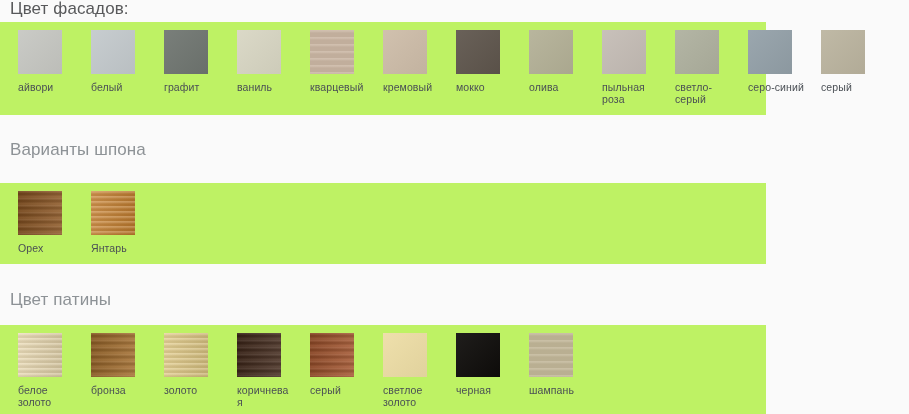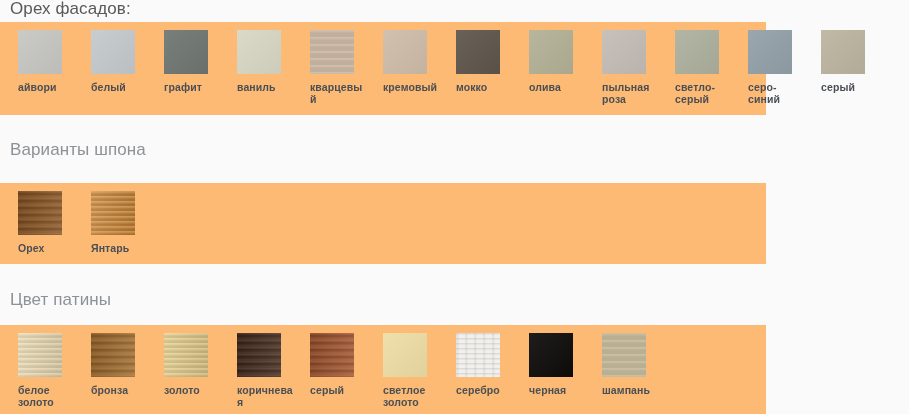--- a/index.html
+++ b/index.html
@@ -28,25 +28,24 @@
     font-weight: normal;
     letter-spacing: 0.1px;
     margin: 0;
     padding: 0 0 0 10px;
     line-height: 19px;
     white-space: nowrap;
   }
   .section-heading.dark { color: #58595b; }
 
   .swatch-panel {
-    background: #fdba74;
+    background: #bef264;
     padding: 8px 0 10px 0;
     box-sizing: border-box;
     width: 766px;
-    font-weight: bold;
   }
 
   .swatch-row {
     display: flex;
     flex-wrap: nowrap;
     padding-left: 18px;
     box-sizing: border-box;
   }
 
   .swatch-item {
@@ -87,21 +86,21 @@
   #sec-veneer .section-heading { margin-bottom: 24px; }
   #sec-patina { padding-top: 26px; }
   #sec-patina .section-heading { margin-bottom: 16px; }
 </style>
 </head>
 <body>
 
 <div class="page">
 
   <div class="section" id="sec-facades">
-    <h2 class="section-heading dark">Орех фасадов:</h2>
+    <h2 class="section-heading dark">Цвет фасадов:</h2>
     <div class="swatch-panel">
       <div class="swatch-row" id="row-facades">
           <div class="swatch-item">
             <span class="swatch-chip" style="background: rgb(198, 199, 194);">
               <span class="grain" style="background: linear-gradient(135deg, rgba(255, 255, 255, 0.07), rgba(0, 0, 0, 0.05));"></span>
             </span>
             <div class="swatch-label">айвори</div>
           </div>
           <div class="swatch-item">
             <span class="swatch-chip" style="background: rgb(195, 201, 204);">
@@ -227,26 +226,20 @@
             </span>
             <div class="swatch-label">серый</div>
           </div>
           <div class="swatch-item">
             <span class="swatch-chip" style="background: rgb(237, 221, 165);">
               <span class="grain" style="background: linear-gradient(135deg, rgba(255, 255, 255, 0.07), rgba(0, 0, 0, 0.05));"></span>
             </span>
             <div class="swatch-label">светлое золото</div>
           </div>
           <div class="swatch-item">
-            <span class="swatch-chip" style="background: rgb(241, 240, 236);">
-              <span class="grain" style="background: repeating-linear-gradient(rgba(170, 170, 170, 0.3) 0px, rgba(170, 170, 170, 0.3) 1px, rgba(255, 255, 255, 0) 2px, rgba(255, 255, 255, 0) 5px), repeating-linear-gradient(90deg, rgba(160, 160, 160, 0.16) 0px, rgba(160, 160, 160, 0.16) 2px, rgba(255, 255, 255, 0) 3px, rgba(255, 255, 255, 0) 9px);"></span>
-            </span>
-            <div class="swatch-label">серебро</div>
-          </div>
-          <div class="swatch-item">
             <span class="swatch-chip" style="background: rgb(14, 12, 10);">
               <span class="grain" style="background: linear-gradient(135deg, rgba(255, 255, 255, 0.07), rgba(0, 0, 0, 0.05));"></span>
             </span>
             <div class="swatch-label">черная</div>
           </div>
           <div class="swatch-item">
             <span class="swatch-chip" style="background: rgb(193, 182, 152);">
               <span class="grain" style="background: repeating-linear-gradient(rgba(255, 255, 255, 0.13) 0px, rgba(255, 255, 255, 0.13) 1px, rgba(0, 0, 0, 0.04) 3px, rgba(0, 0, 0, 0.04) 7px);"></span>
             </span>
             <div class="swatch-label">шампань</div>

